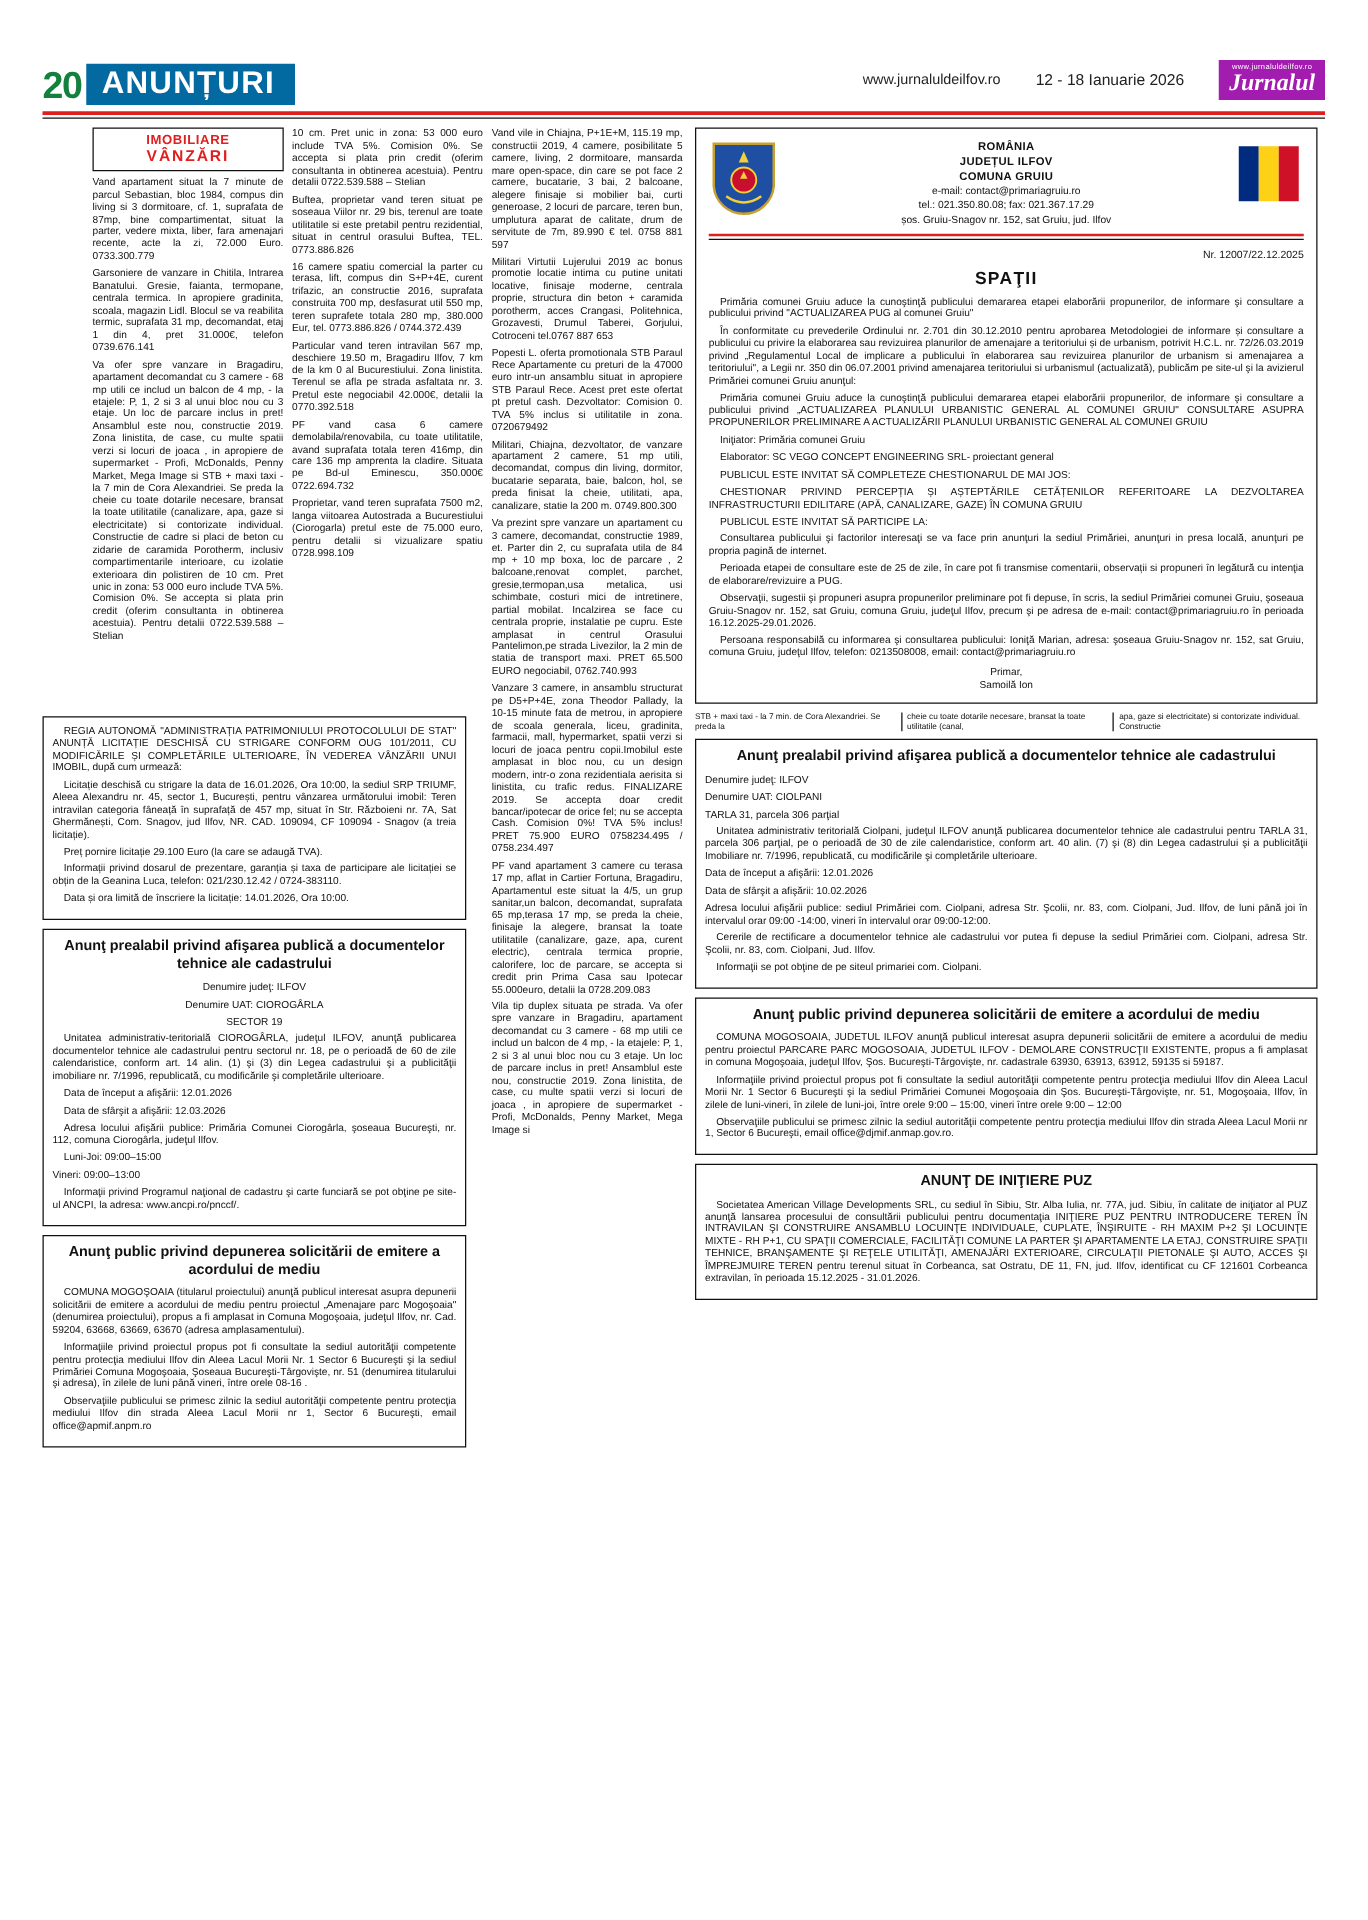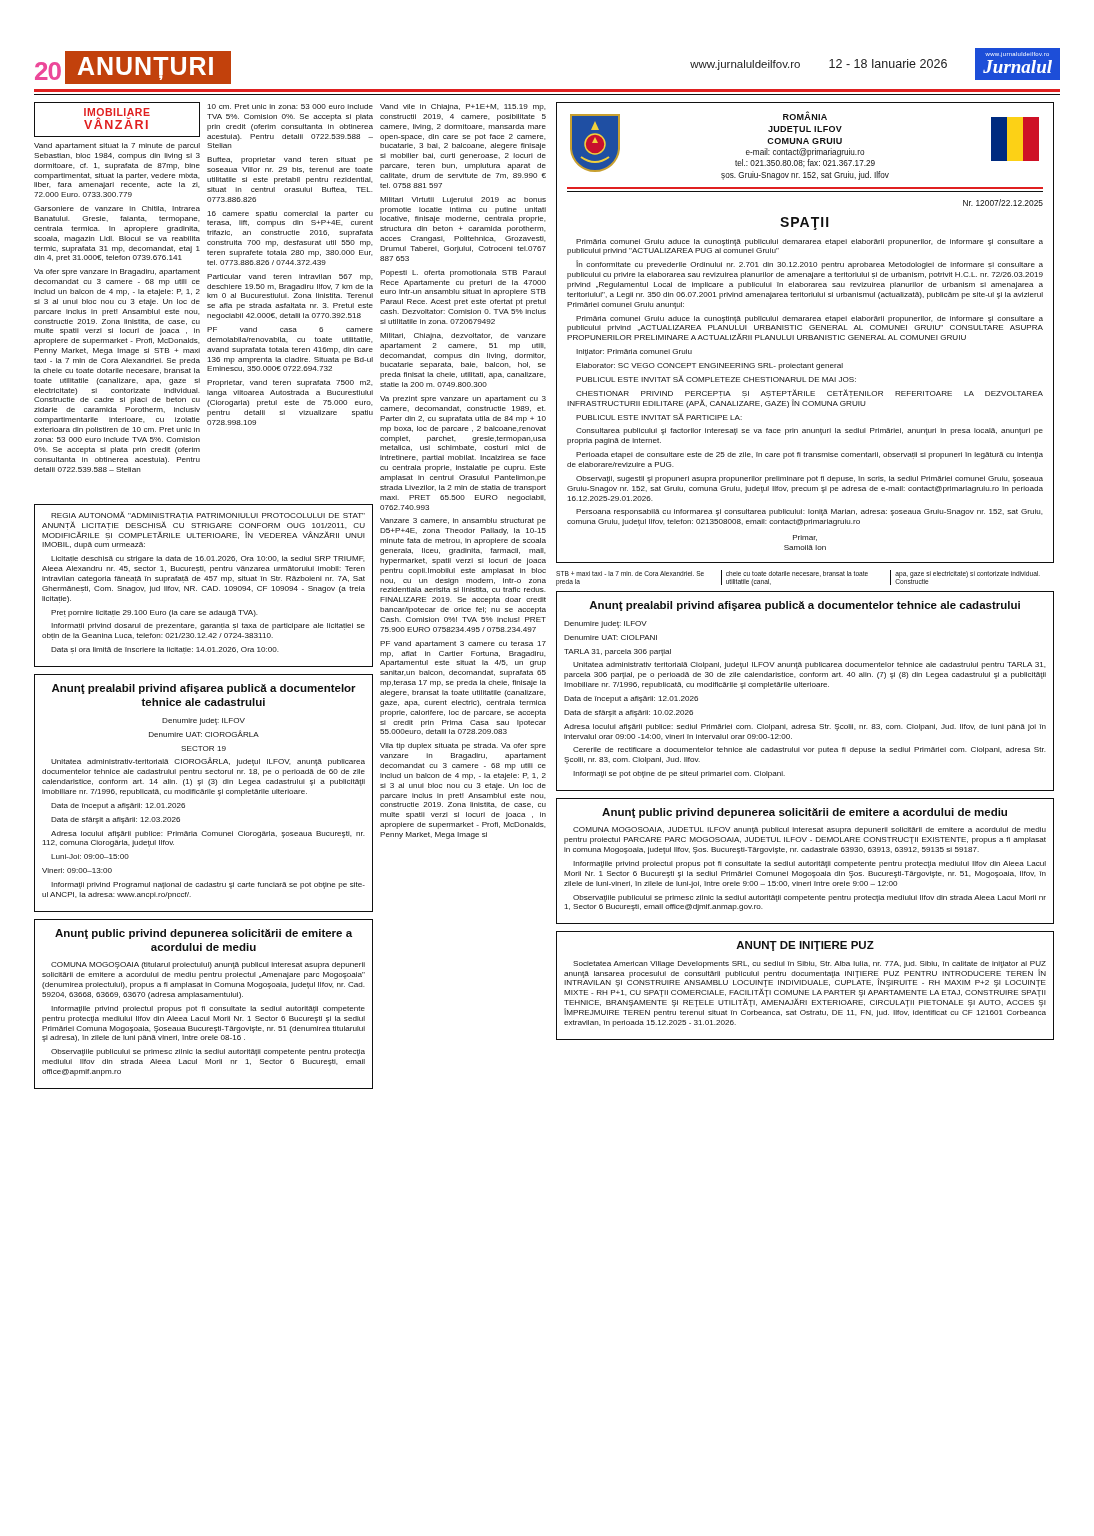--- a/index.html
+++ b/index.html
@@ -19,47 +19,47 @@
     padding: 38px 34px 20px 34px;
   }
   
   .masthead {
     display: flex;
     align-items: flex-end;
     height: 46px;
     position: relative;
   }
   .pagenum {
-    font-size: 26px;
+    font-size: 30px;
     font-weight: bold;
-    color: #ec4899;
+    color: #15803d;
     line-height: 1;
     margin-right: 4px;
     letter-spacing: -1px;
   }
   .section-tag {
-    background: #c2410c;
+    background: #0369a1;
     color: #fff;
     font-size: 25px;
     font-weight: bold;
     letter-spacing: 1px;
     padding: 3px 16px 5px 12px;
     line-height: 1;
   }
   .head-right {
     margin-left: auto;
     display: flex;
     align-items: center;
     gap: 28px;
     padding-bottom: 4px;
   }
   .site-url { font-size: 11.5px; color: #222; }
   .issue-date { font-size: 12.5px; color: #222; }
   .logo-box {
-    background: #1d4ed8;
+    background: #a21caf;
     color: #fff;
     padding: 3px 8px 4px 8px;
     text-align: center;
     line-height: 1;
   }
   .logo-top { font-size: 6px; letter-spacing: .3px; display:block; }
   .logo-main { font-size: 19px; font-weight: bold; font-style: italic; display:block; font-family: "Liberation Serif", serif; }
   .rule-red {
     height: 3px;
     background: #e02020;
@@ -74,21 +74,21 @@
   
   .content {
     display: flex;
     margin-top: 7px;
     height: 1400px;
   }
   .left-zone { width: 512px; display:flex; flex-direction: column; }
   .col-sep { width: 10px; }
   .right-zone { width: 498px; display: flex; flex-direction: column; }
 
-  .cols3 { display: flex; gap: 7px; }
+  .cols3 { display: flex; gap: 7px; margin-left: 40px; }
   .col { width: 166px; }
   .col.c2 { width: 166px; }
   .col.c3 { width: 166px; }
 
   p {
     margin: 0 0 4px 0;
     font-size: 8.1px;
     line-height: 1.22;
     text-align: justify;
     text-justify: inter-word;

